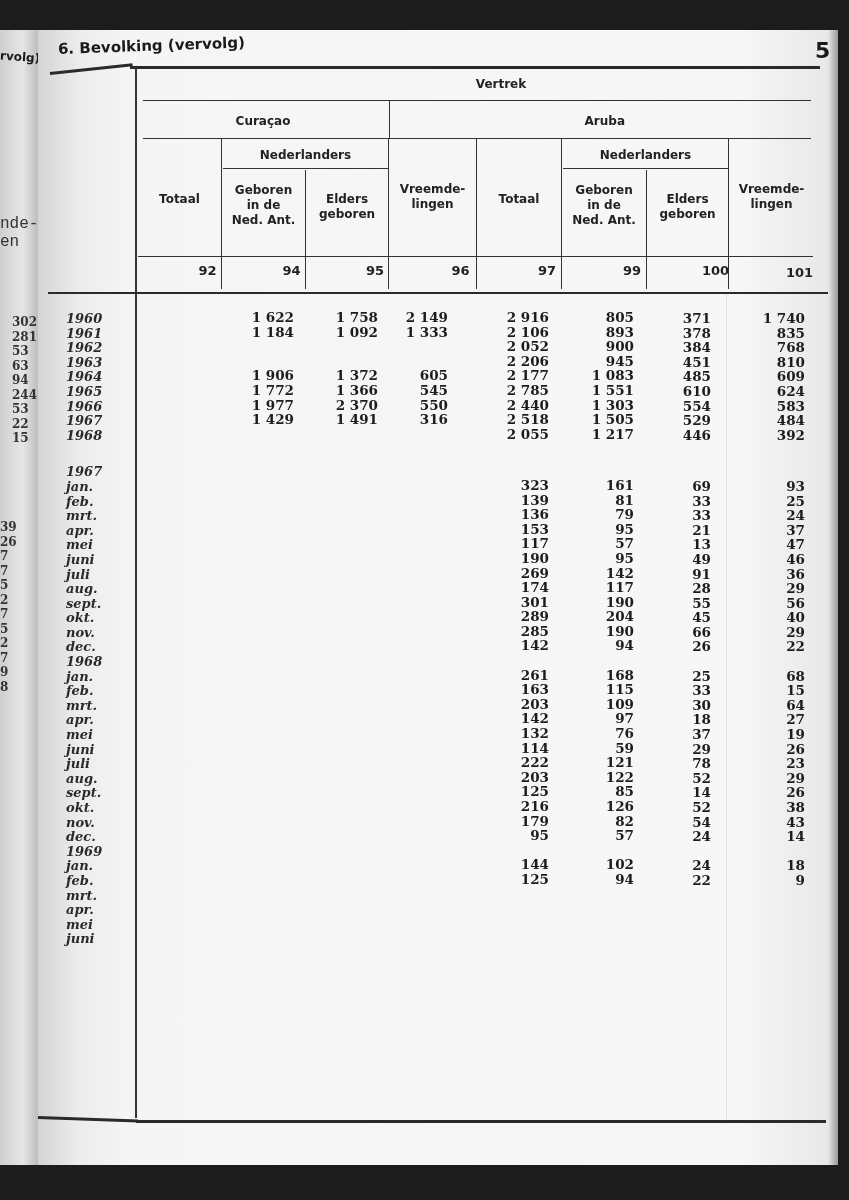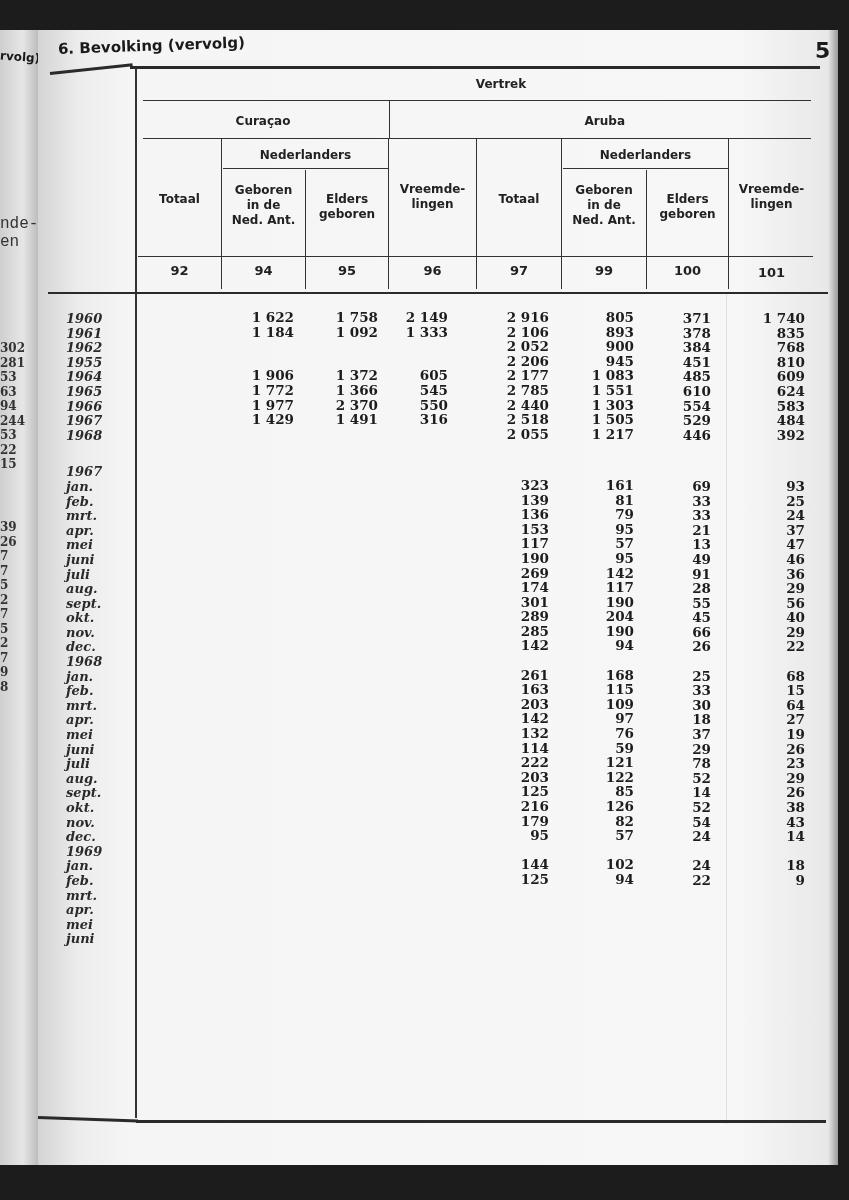--- a/index.html
+++ b/index.html
@@ -1,29 +1,29 @@
 <!DOCTYPE html>
 <html><head>
 <meta charset="utf-8">
 <style>
   html,body{margin:0;padding:0;}
   body{width:849px;height:1200px;background:#1c1c1c;position:relative;overflow:hidden;font-family:"Liberation Serif",serif;color:#1a1a1a;}
   .left-page{position:absolute;left:0;top:30px;width:38px;height:1135px;background:linear-gradient(90deg,#cfcfcf,#e6e6e6 60%,#bdbdbd);}
   .left-page .strip-title{position:absolute;left:0;top:20px;font-family:"DejaVu Sans",sans-serif;font-weight:bold;font-size:12px;transform:rotate(4deg);}
-  .left-page .strip-nums{position:absolute;left:0;top:285px;font-family:"DejaVu Serif",serif;font-size:12px;line-height:14.5px;font-weight:bold;color:#333;margin-top:26px;}
+  .left-page .strip-nums{position:absolute;left:12px;top:285px;font-family:"DejaVu Serif",serif;font-size:12px;line-height:14.5px;font-weight:bold;color:#333;}
   .left-page .strip-nums2{position:absolute;left:0;top:490px;font-family:"DejaVu Serif",serif;font-size:12px;line-height:14.5px;font-weight:bold;color:#333;}
   .left-page .strip-word{position:absolute;left:0;top:185px;font-family:Liberation Mono, monospace;font-size:16px;color:#333;}
   .page{position:absolute;left:38px;top:30px;width:800px;height:1135px;background:linear-gradient(90deg,#d4d4d4 0px,#ececec 40px,#f5f5f5 90px,#f7f7f7 700px,#e8e8e8 790px,#9a9a9a 800px);}
   .header-line{position:absolute;background:#2a2a2a;}
   .title{position:absolute;left:20px;top:10px;font-family:"DejaVu Sans",sans-serif;font-weight:bold;font-size:15px;transform:rotate(-2deg);transform-origin:left;}
   .page-number{position:absolute;left:777px;top:8px;font-family:"DejaVu Sans",sans-serif;font-weight:bold;font-size:22px;}
   .vline{position:absolute;background:#333;width:1px;}
   .hline{position:absolute;background:#333;height:1px;}
   .hdr{position:absolute;font-family:"DejaVu Sans",sans-serif;font-weight:bold;font-size:12px;text-align:center;line-height:15px;color:#222;}
-  .colnum{position:absolute;font-family:"DejaVu Sans",sans-serif;font-weight:bold;font-size:13px;text-align:center;color:#222;}
+  .colnum{position:absolute;font-family:"DejaVu Sans",sans-serif;font-weight:bold;font-size:13px;text-align:center;color:#222;margin-left:28px;}
   .stub{position:absolute;left:28px;width:60px;font-family:"DejaVu Serif",serif;font-style:italic;font-weight:bold;font-size:13px;line-height:14.6px;color:#2a2a2a;}
   .stub div{height:14.6px;}
   .col{position:absolute;font-family:"DejaVu Serif",serif;font-weight:bold;font-size:13.5px;line-height:14.6px;text-align:right;color:#1c1c1c;}
   .col div{height:14.6px;white-space:pre;}
 </style>
 </head>
 <body>
 
 <div class="left-page">
   <div class="strip-title">rvolg)</div>
@@ -130,21 +130,21 @@
   <div class="colnum" style="left:691px;top:235px;width:85px;">101</div>
 
   <div class="header-line" style="left:10px;top:262px;width:780px;height:2px;"></div>
 
   <div class="vline" style="left:688px;top:264px;height:830px;background:#e0e0e0;"></div>
 
   <div class="stub" style="top:282px;">
     <div>1960</div>
       <div>1961</div>
       <div>1962</div>
-      <div>1955</div>
+      <div>1963</div>
       <div>1964</div>
       <div>1965</div>
       <div>1966</div>
       <div>1967</div>
       <div>1968</div>
     <div style="height:22px;"></div>
     <div>1967</div>
       <div>jan.</div>
       <div>feb.</div>
       <div>mrt.</div>

